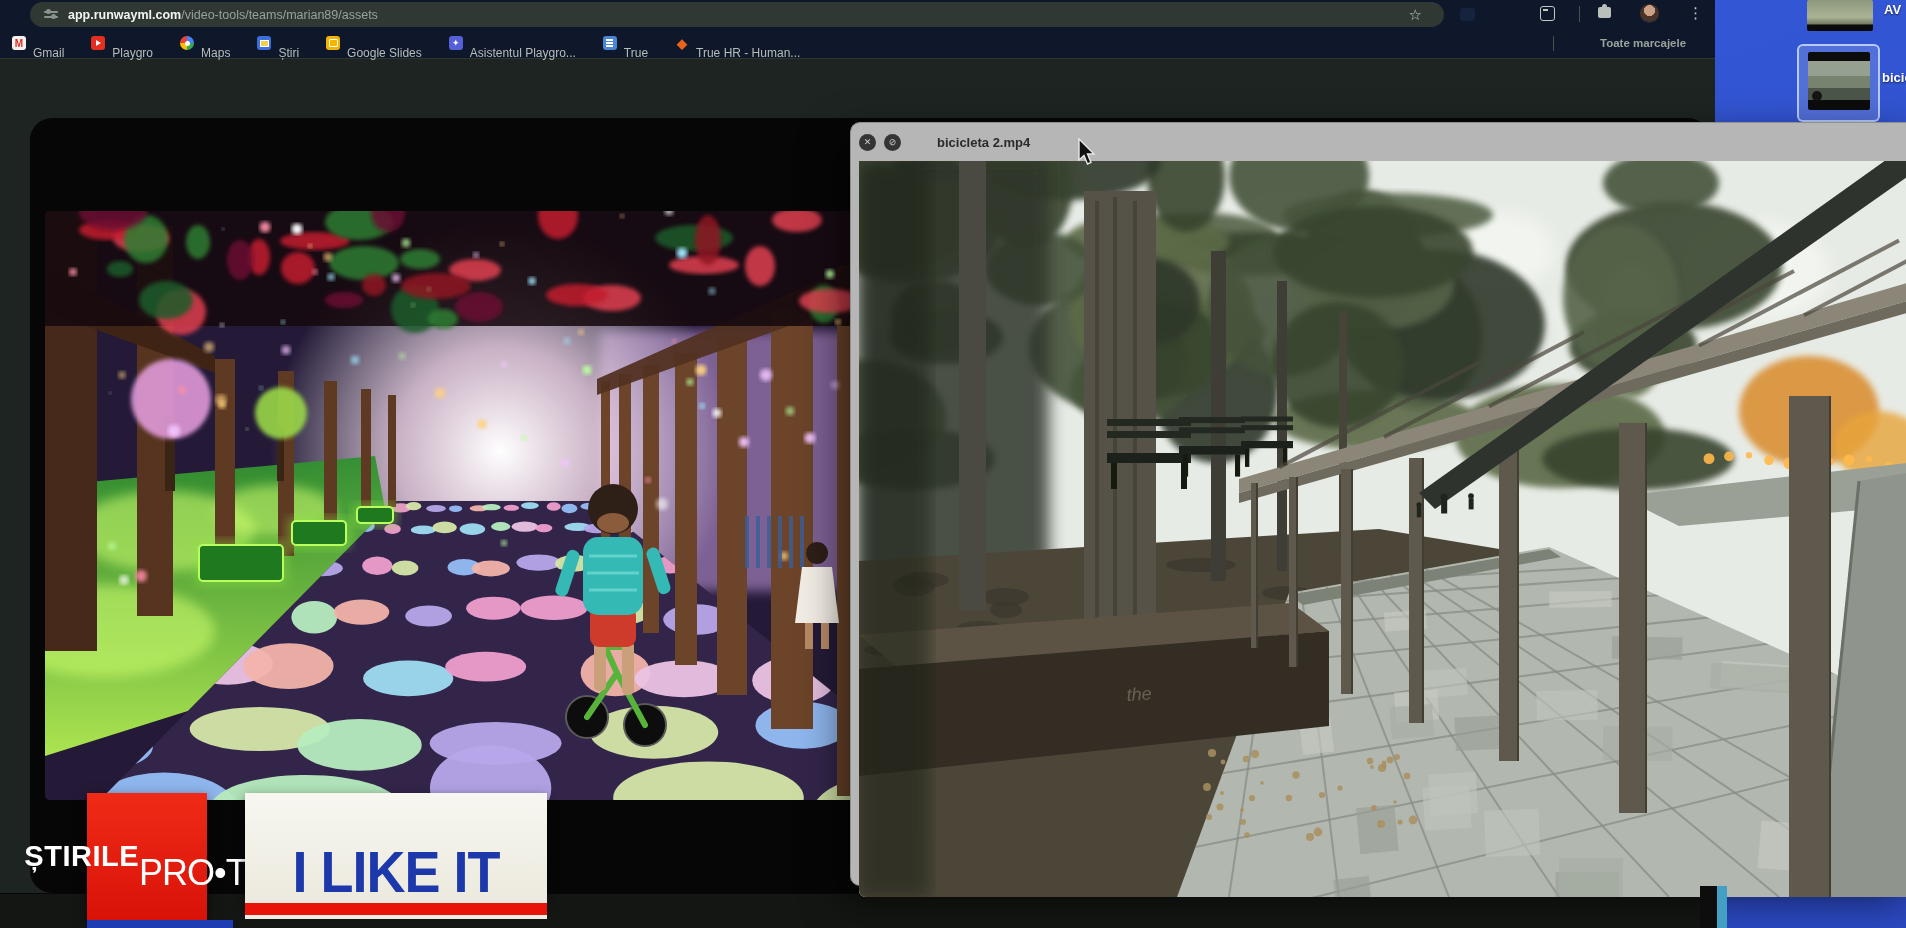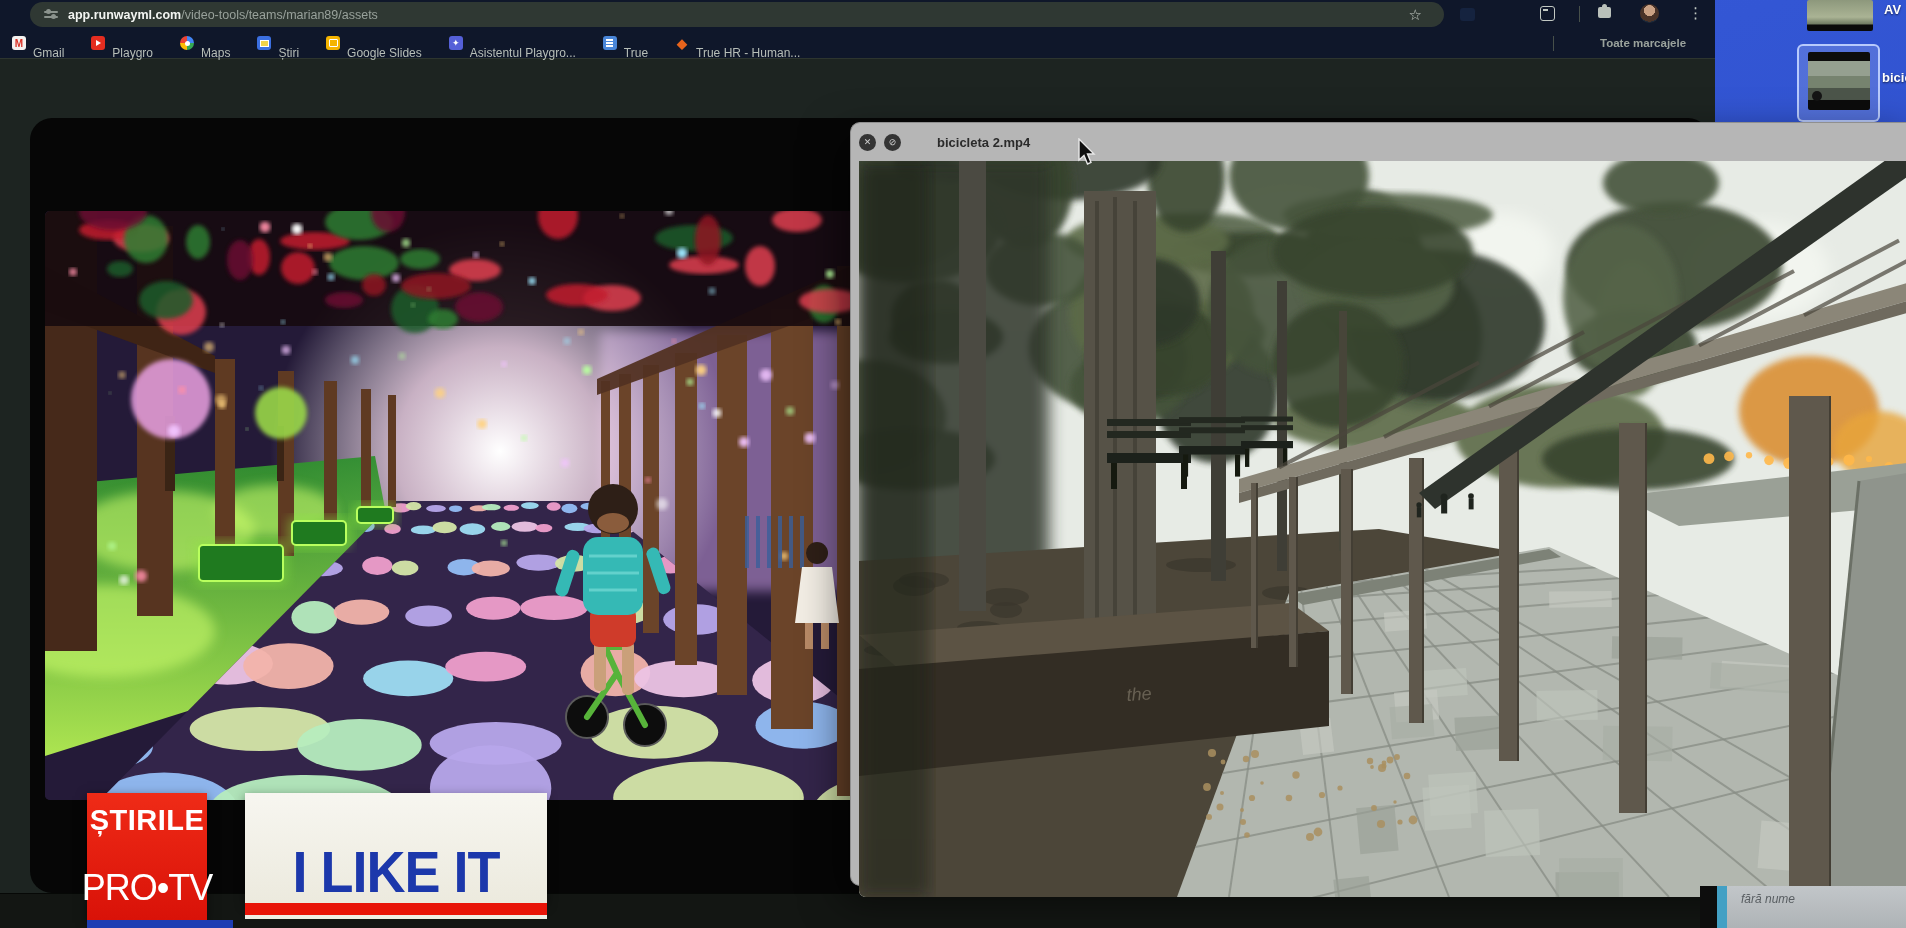--- a/index.html
+++ b/index.html
@@ -79,21 +79,21 @@
 
   
   #bgwin{left:1700px;top:886px;width:206px;height:42px;display:flex;}
   #bgwin .dark{width:17px;background:#0d0d0d;}
   #bgwin .teal{width:10px;background:#43a0c4;}
   #bgwin .body{flex:1;background:linear-gradient(180deg,#c2c6c9,#aeb3b6);color:#585d61;
                font-size:12px;font-style:italic;padding:6px 0 0 14px;}
 
   
   #logo-box{left:87px;top:793px;width:120px;height:127px;background:linear-gradient(180deg,#ef2b17,#d91208);
-            display:flex;flex-direction:column;align-items:center;justify-content:center;
+            display:flex;flex-direction:row;align-items:center;justify-content:center;
             box-shadow:0 3px 10px rgba(0,0,0,.5);}
   #logo-line1{color:#fff;font-weight:700;font-size:29px;letter-spacing:.5px;line-height:1.05;}
   #logo-line2{color:#fff;font-weight:400;font-size:36px;letter-spacing:-1px;line-height:1.1;margin-top:32px;}
   #logo-blue{left:87px;top:920px;width:146px;height:8px;background:#1e3db3;}
   #show-banner{left:245px;top:793px;width:302px;height:110px;background:linear-gradient(180deg,#f7f6f0,#eceade);
                display:flex;align-items:flex-end;justify-content:center;box-shadow:0 3px 10px rgba(0,0,0,.45);}
   #show-title{color:#1c38ab;font-weight:900;font-size:54px;letter-spacing:-1px;transform:scaleY(1.06);}
   #show-red{left:245px;top:903px;width:302px;height:12px;background:#e81408;}
   #show-white{left:245px;top:915px;width:302px;height:4px;background:#efeee6;}
 
@@ -689,18 +689,17 @@
         </g>
         <rect x="0" y="0" width="1048" height="736" fill="url(#burst)" opacity="0"></rect>
         <rect x="0" y="0" width="70" height="736" fill="#1d2119" opacity="0.55" filter="url(#psoft2)"></rect>
       </svg>
   </div>
 </div>
 
 <div class="abs" id="bgwin">
   <div class="dark"></div>
   <div class="teal"></div>
-  <div class="body">fără nume</div>
 </div>
 
 <svg class="abs" id="cursor" viewBox="0 0 20 28">
   <path d="M2,1 L2,22 L7,17.5 L10.5,26 L14,24.5 L10.5,16 L17,16 Z" fill="#111" stroke="#e8e8e8" stroke-width="1.4"></path>
 </svg>
 
 </body></html>

